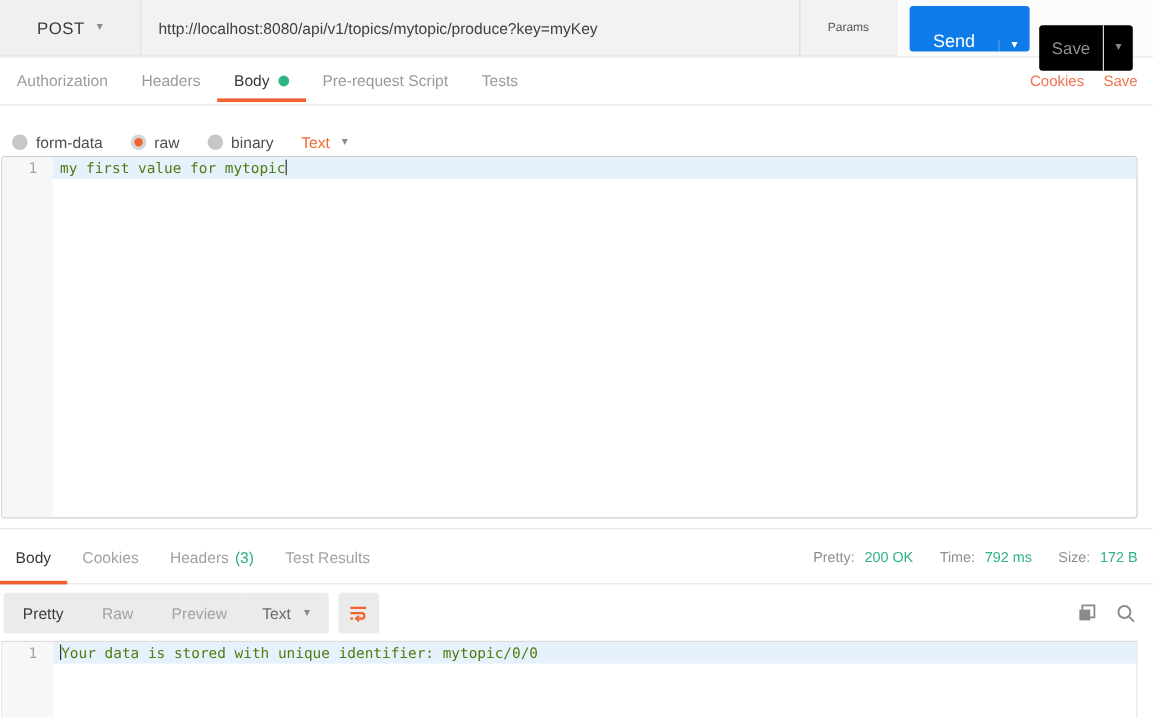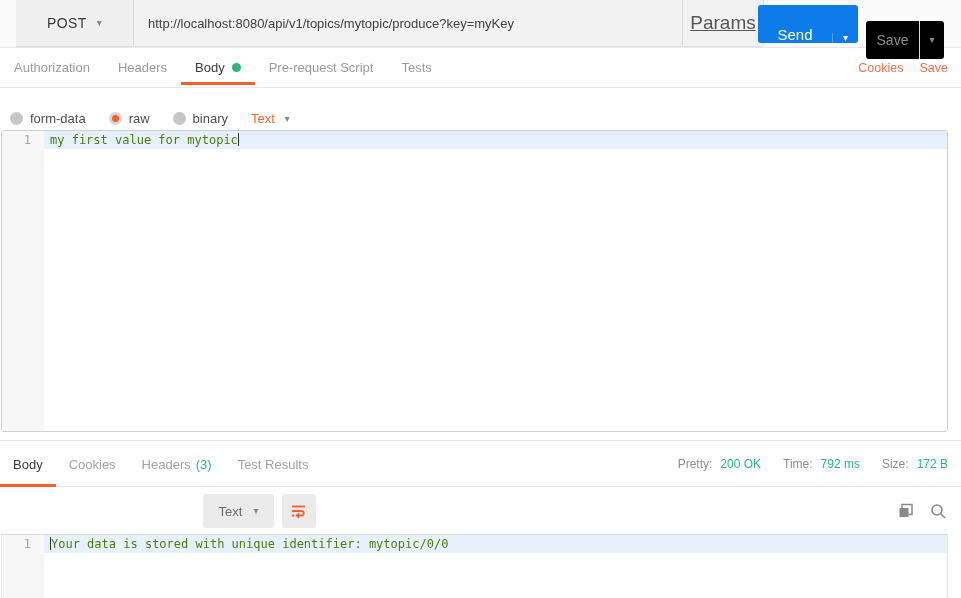--- a/index.html
+++ b/index.html
@@ -1,25 +1,25 @@
 <!DOCTYPE html>
 <html><head>
 <meta charset="utf-8">
 <style>
   * { margin:0; padding:0; box-sizing:border-box; }
   html,body { width:961px; height:598px; background:#ffffff; font-family:"Liberation Sans", sans-serif; overflow:hidden; }
   .stage { position:relative; width:961px; height:598px; background:#fff; }
 
   
   .topbar { position:absolute; top:0; left:0; width:961px; height:48px; background:#fbfbfb; border-bottom:1px solid #e8e8e8; }
-  .url-group { position:absolute; left:16px; top:0; width:748px; height:47px; display:flex; background:#f2f2f2; border:1px solid #e2e2e2; border-top:none; border-left:none; border-radius:0 0 3px 0; }
+  .url-group { position:absolute; left:0; top:0; width:748px; height:47px; display:flex; background:#f2f2f2; border:1px solid #e2e2e2; border-top:none; border-left:none; border-radius:0 0 3px 0; }
   .method-select { width:118px; height:100%; background:#f0f0f0; border-right:1px solid #dcdcdc; display:flex; align-items:center; justify-content:center; gap:10px; font-size:14px; font-weight:500; letter-spacing:.4px; color:#3a3a3a; cursor:pointer; }
   .caret { font-size:10px; color:#8a8a8a; line-height:1; }
   .url-input { flex:1; height:100%; background:#f2f2f2; border:none; outline:none; font-size:13px; color:#404040; padding:0 14px; font-family:"Liberation Sans", sans-serif; }
-  .params-btn { width:81px; height:100%; background:#f2f2f2; border-left:1px solid #dcdcdc; display:flex; align-items:center; justify-content:center; font-size:19px; color:#565656; cursor:pointer;text-decoration:underline; }
+  .params-btn { width:81px; height:100%; background:#f2f2f2; border-left:1px solid #dcdcdc; display:flex; align-items:center; justify-content:center; font-size:10px; color:#565656; cursor:pointer; }
   .send-btn { position:absolute; left:758px; top:5px; width:100px; height:38px; background:#0e7ce8; border-radius:3px; display:flex; color:#fff; cursor:pointer;align-items:flex-end; }
   .send-main { width:74px; display:flex; align-items:center; justify-content:center; font-size:15px; }
   .send-caret { width:26px; display:flex; align-items:center; justify-content:center; border-left:1px solid rgba(255,255,255,.28); }
   .send-caret .caret { color:#fff; }
   .save-btn { position:absolute; left:866px; top:21px; width:78px; height:38px; background:#000000; border-radius:3px; display:flex; color:#8f8f8f; cursor:pointer; }
   .save-main { width:53px; display:flex; align-items:center; justify-content:center; font-size:14px; }
   .save-caret { width:25px; display:flex; align-items:center; justify-content:center; border-left:1px solid #dadada; }
 
   
   .req-tabs { position:absolute; top:48px; left:0; width:961px; height:40px; border-bottom:1px solid #e8e8e8; display:flex; align-items:stretch; }
@@ -174,20 +174,25 @@
       <span class="meta-label">Pretty:</span>
       <span class="meta-value">200 OK</span>
       <span class="meta-label">Time:</span>
       <span class="meta-value">792 ms</span>
       <span class="meta-label">Size:</span>
       <span class="meta-value last">172 B</span>
     </div>
   </div>
 
   <div class="resp-toolbar">
+    <div class="view-group">
+      <div class="view-seg active">Pretty</div>
+      <div class="view-seg">Raw</div>
+      <div class="view-seg">Preview</div>
+    </div>
     <div class="fmt-btn">
       <span>Text</span>
       <span class="caret">▾</span>
     </div>
     <div class="wrap-btn">
       <svg width="16" height="16" viewBox="0 0 16 16">
         <path d="M1 3.5 H14" stroke="#f0632c" stroke-width="1.8" fill="none"></path>
         <path d="M1 8 H10.5 C13.4 8 13.4 12.5 10.5 12.5 H6.2" stroke="#f0632c" stroke-width="1.8" fill="none"></path>
         <path d="M8.2 10.2 L5.6 12.5 L8.2 14.8" stroke="#f0632c" stroke-width="1.6" fill="none"></path>
         <path d="M1 12.5 H3.2" stroke="#f0632c" stroke-width="1.8" fill="none"></path>

